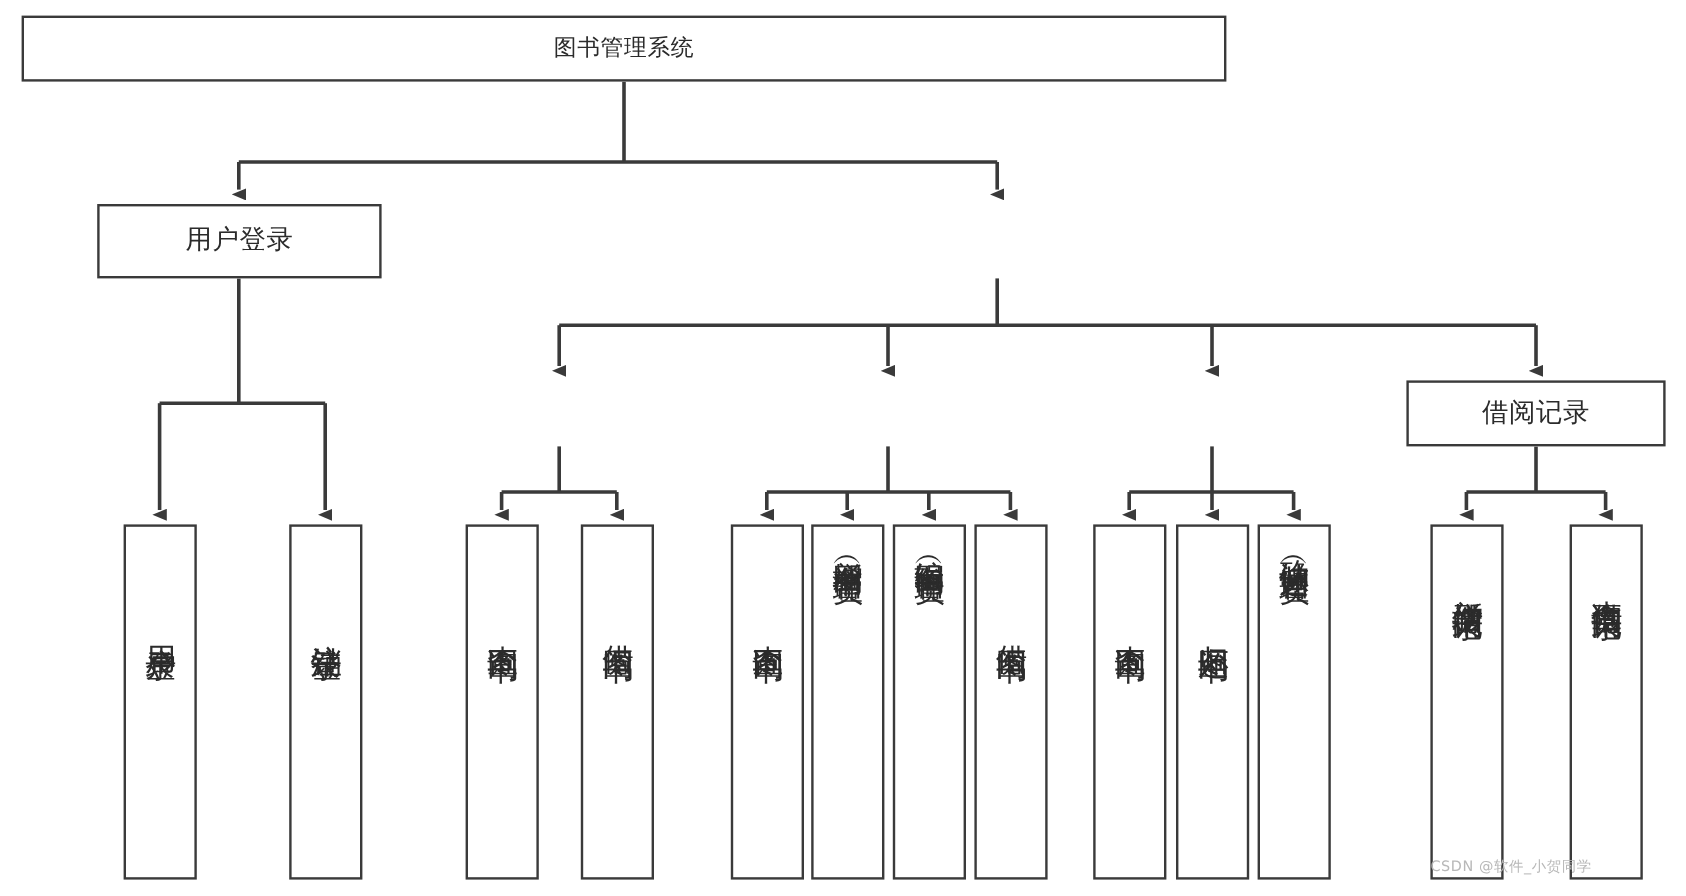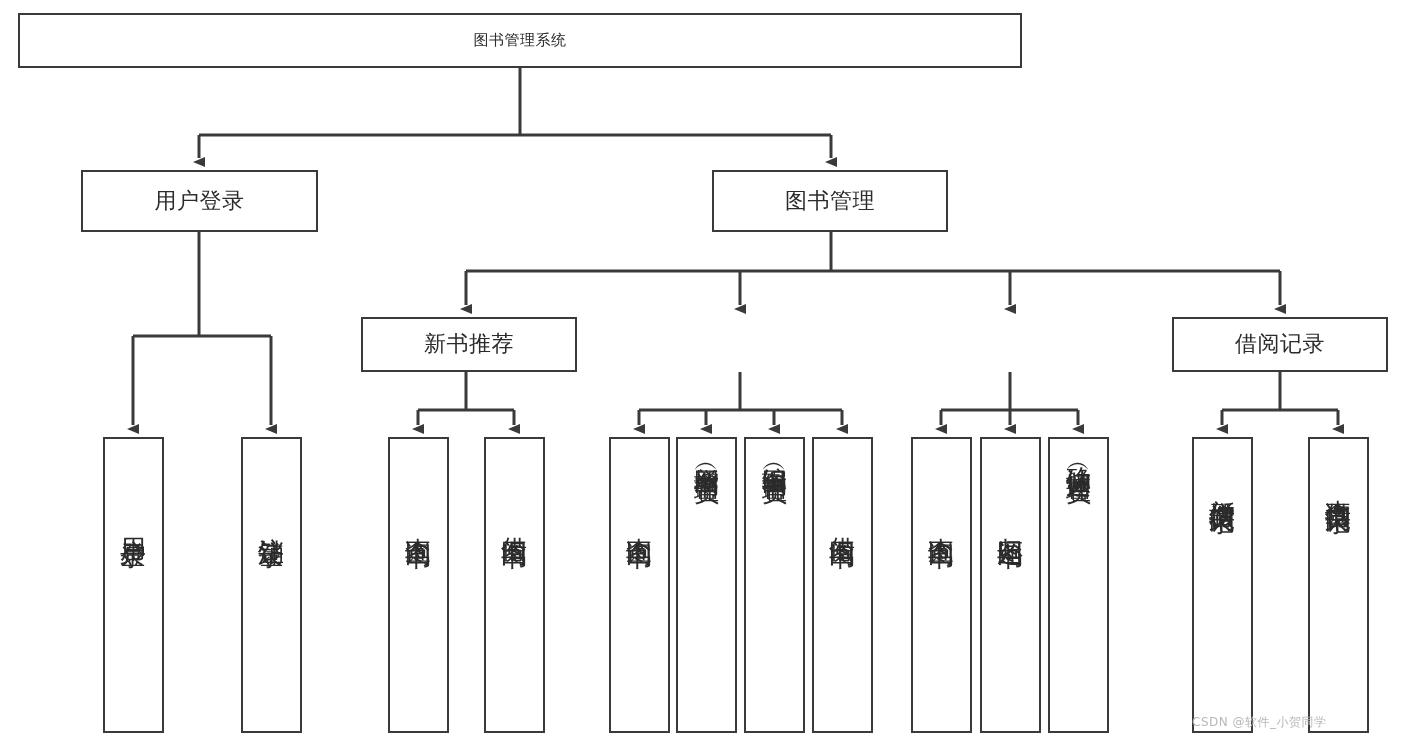--- a/index.html
+++ b/index.html
@@ -44,21 +44,21 @@
     text-align: center;
     line-height: 1.22;
     white-space: nowrap;
   }
   
   .node.horiz .label {
     font-size: 22px;
     letter-spacing: 0.5px;
   }
   .node.root .label {
-    font-size: 15px;
+    font-size: 19px;
   }
   
   .node.vert {
     align-items: flex-start;
     justify-content: center;
     padding-top: 0;
   }
   .node.vert .label {
     writing-mode: vertical-rl;
     text-orientation: upright;
@@ -135,27 +135,21 @@
   </svg>
 
   <div class="node horiz root" style="left:18px; top:13px; width:1004px; height:55px;">
     <span class="label">图书管理系统</span>
   </div>
 
   <div class="node horiz" style="left:81px; top:170px; width:237px; height:62px;">
     <span class="label">用户登录</span>
   </div>
 
-  <div class="node horiz" style="left:712px; top:170px; width:236px; height:62px;">
-    <span class="label">图书管理</span>
-  </div>
-
-  <div class="node horiz" style="left:361px; top:317px; width:216px; height:55px;">
-    <span class="label">新书推荐</span>
-  </div>
+
 
 
 
   <div class="node horiz" style="left:1172px; top:317px; width:216px; height:55px;font-family:Liberation Serif, serif;">
     <span class="label">借阅记录</span>
   </div>
 
   <div class="node vert" style="left:103px; top:437px; width:61px; height:296px; padding-top:78px;">
     <span class="label">用户登录</span>
   </div>

